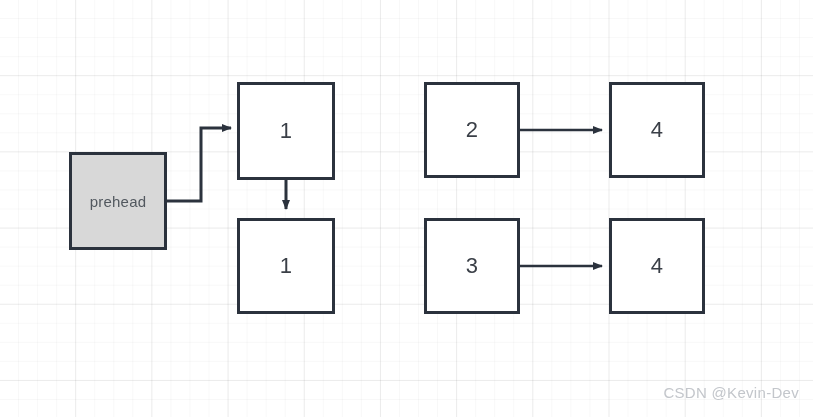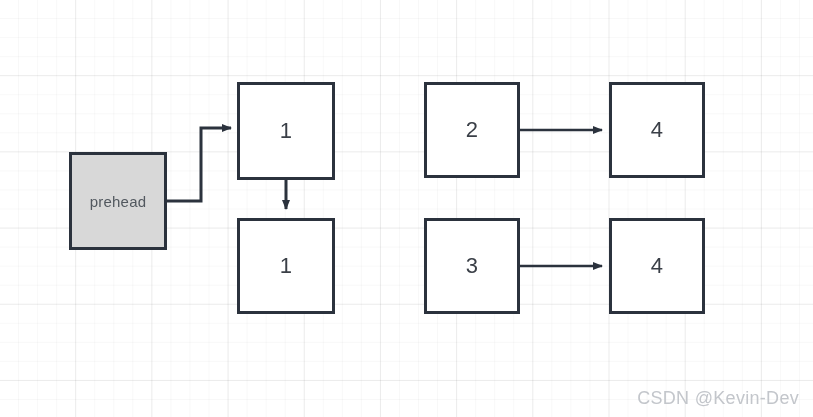--- a/index.html
+++ b/index.html
@@ -58,23 +58,23 @@
     letter-spacing: 0.2px;
   }
   .node-label.small {
     font-size: 15px;
     color: #52585f;
   }
 
   .watermark {
     position: absolute;
     right: 14px;
-    bottom: 8px;
+    bottom: 16px;
     color: #c3c6cb;
-    font-size: 18px;
+    font-size: 15px;
     font-family: "Liberation Sans", sans-serif;
     letter-spacing: 0.3px;
     user-select: none;
     margin-top: 42px;
   }
 </style>
 </head>
 <body>
 
 <div id="canvas">

